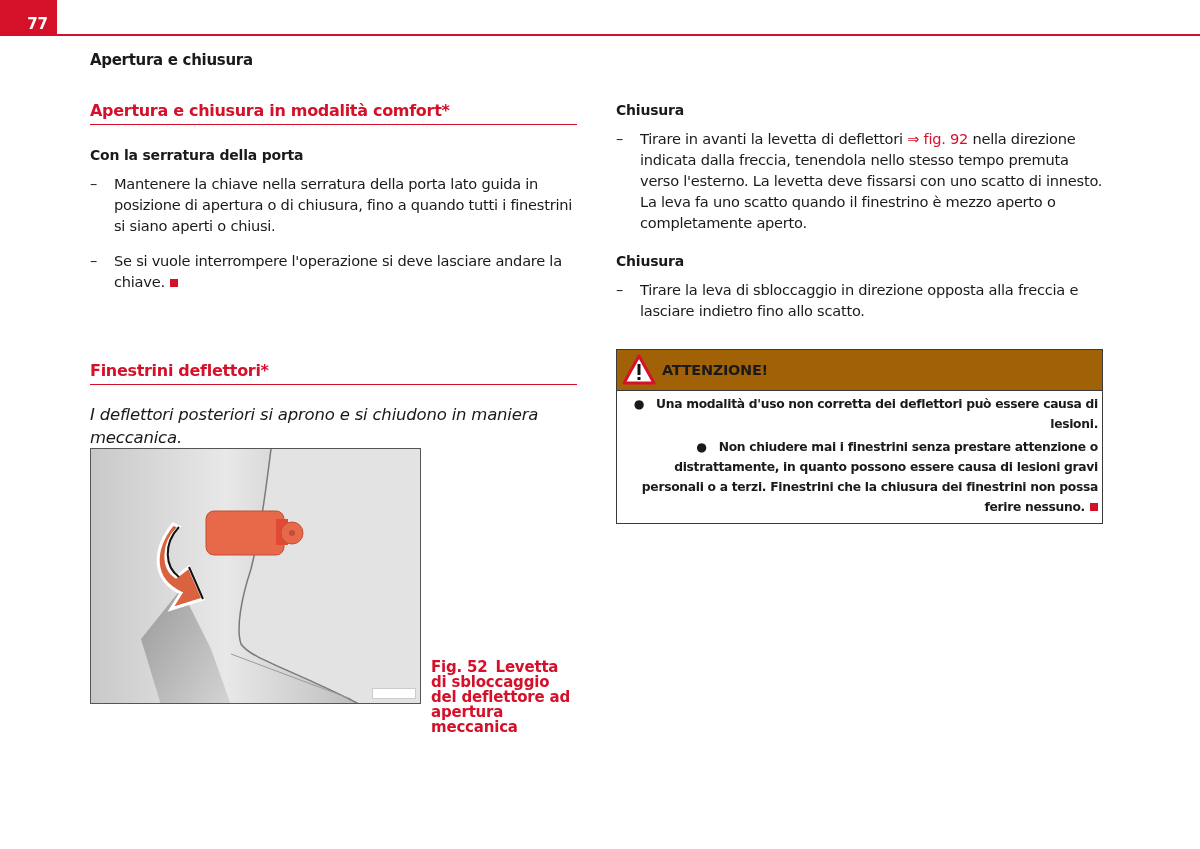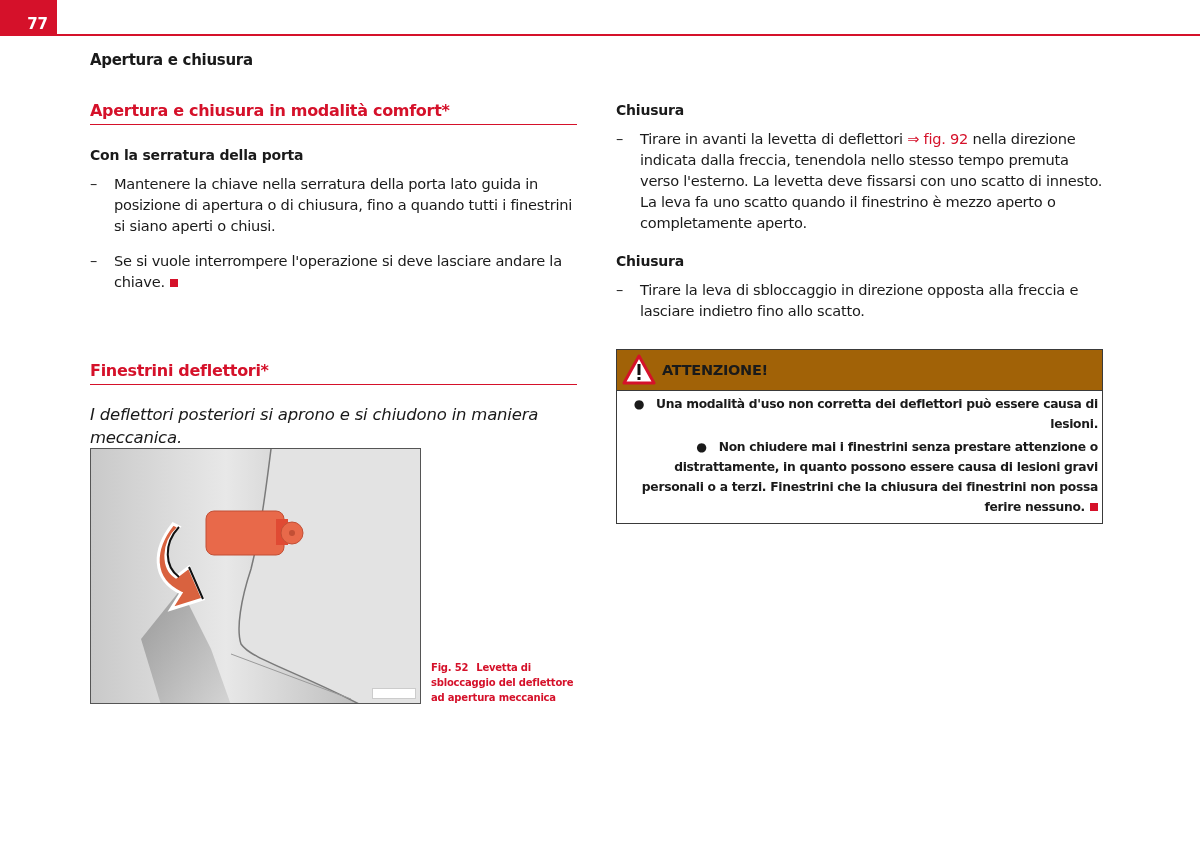--- a/index.html
+++ b/index.html
@@ -20,21 +20,21 @@
   .step { position:absolute; left:0; width:487px; font-size:14.6px; line-height:21px; letter-spacing:-0.25px; }
   .step .dash { position:absolute; left:0; top:0; }
   .step .txt { display:block; margin-left:24px; }
   .link { color:#d5112a; }
   .end-mark { display:inline-block; width:8px; height:8px; background:#d5112a; margin-left:5px; vertical-align:0px; }
 
   .intro { position:absolute; left:0; width:487px; font-style:italic; font-size:16.5px; line-height:23px; letter-spacing:-0.2px; }
 
   .figure { position:absolute; left:0; top:448px; width:331px; height:256px; border:1px solid #555; box-sizing:border-box;
             background:linear-gradient(90deg,#cfcfcf 0%,#e9e9e9 30%,#f1f1f1 55%,#e6e6e6 100%); overflow:hidden; }
-  .fig-caption { position:absolute; left:341px; top:660px; width:146px; color:#d5112a; font-weight:bold; font-size:10px; line-height:15px; letter-spacing:-0.2px; }
+  .fig-caption { position:absolute; left:341px; top:660px; width:146px; color:#d5112a; font-weight:bold; font-size:15px; line-height:15px; letter-spacing:-0.2px; }
   .fig-caption .num { margin-right:8px; }
   .fig-code { position:absolute; right:4px; bottom:4px; width:42px; height:9px; background:#fff; border:1px solid #ccc; }
 
   .warn { position:absolute; left:0; top:349px; width:487px; border:1.5px solid #3a3a3a; box-sizing:border-box; }
   .warn-head { background:#a16207; height:40px; border-bottom:1.5px solid #3a3a3a; position:relative;text-align:right; }
   .warn-icon { position:absolute; left:5px; top:4px; width:34px; height:31px; }
   .warn-title { position:absolute; left:45px; top:12px; font-weight:bold; font-size:14.5px; letter-spacing:-0.3px; }
   .warn-body { padding:3px 4px 3px 4px; font-weight:bold; font-size:12.3px; line-height:20px; letter-spacing:-0.3px;text-align:right; }
   .warn-item { margin-bottom:3px; }
   .warn-item .bullet { margin-right:12px; }

